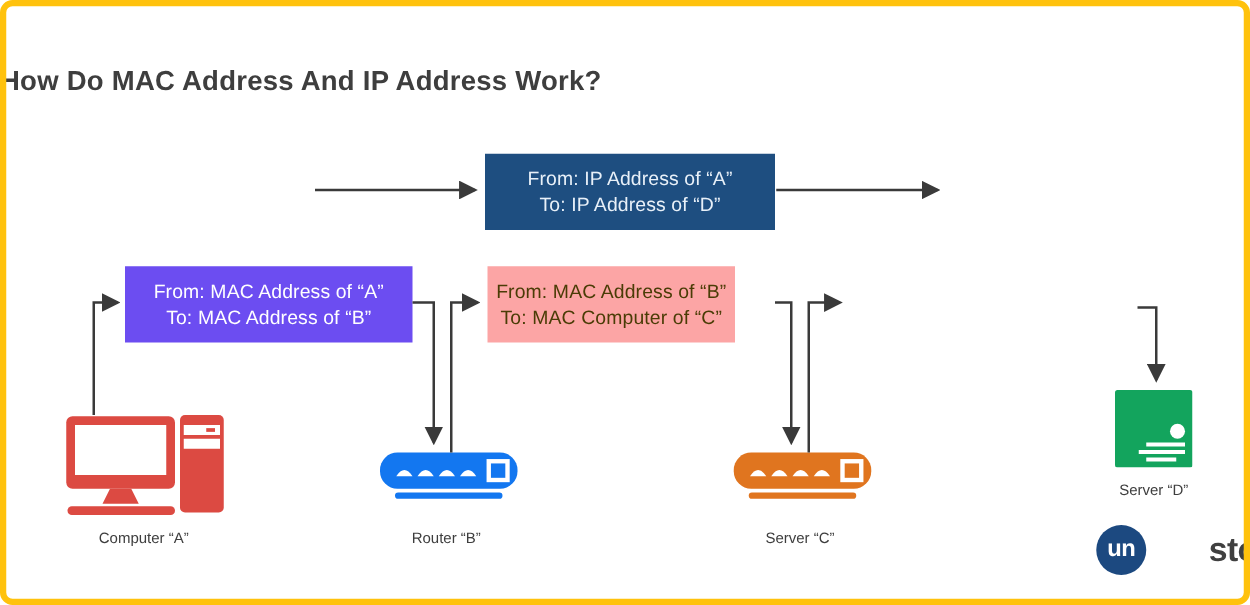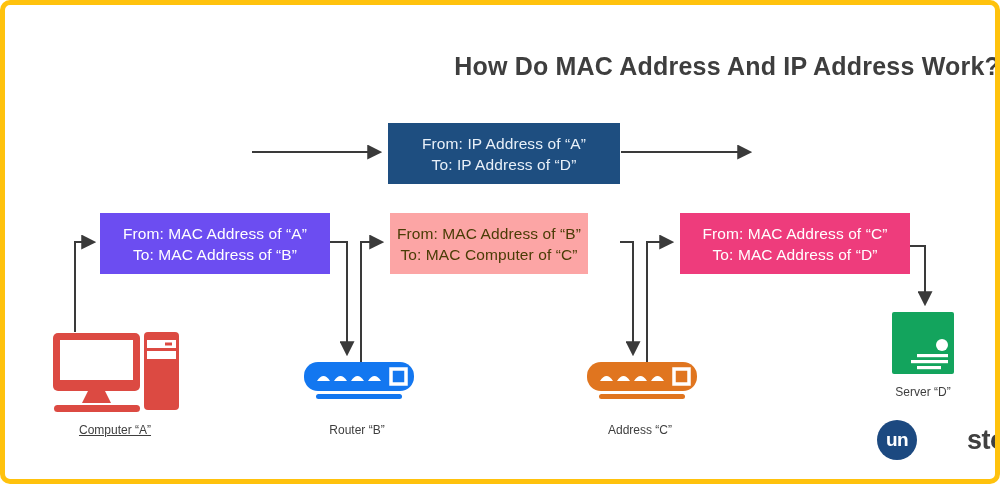--- a/index.html
+++ b/index.html
@@ -5,22 +5,22 @@
   html,body{margin:0;padding:0;background:#fff;}
   .canvas{
     position:relative;width:1000px;height:484px;background:#ffffff;
     font-family:"Liberation Sans",sans-serif;overflow:hidden;
   }
   .frame{
     position:absolute;inset:0;border:5px solid #FFC20D;border-radius:10px;
     pointer-events:none;z-index:50;
   }
   .title{
-    position:absolute;top:52px;left:0;width:100%;text-align:right;
-    font-size:25px;font-weight:700;color:#3E3E3E;letter-spacing:.2px;
+    position:absolute;top:52px;left:0;width:100%;text-align:left;
+    font-size:22px;font-weight:700;color:#3E3E3E;letter-spacing:.2px;
   }
   .box{
     position:absolute;height:61px;display:flex;flex-direction:column;
     justify-content:center;align-items:center;text-align:center;
     font-size:15.5px;line-height:21px;font-weight:500;letter-spacing:.1px;
   }
   .box-ip{left:388px;top:123px;width:232px;background:#1E4E80;color:#E8F0F8;}
   .box-mac-a{left:100px;top:213px;width:230px;background:#6C4DF1;color:#FFFFFF;}
   .box-mac-b{left:390px;top:213px;width:198px;background:#fca5a5;color:#4A3C06;}
   .box-mac-c{left:680px;top:213px;width:230px;background:#EE3C7C;color:#FFFFFF;}
@@ -68,38 +68,34 @@
   </div>
 
   <div class="box box-mac-a">
     <div>From: MAC Address of “A”</div>
     <div>To: MAC Address of “B”</div>
   </div>
   <div class="box box-mac-b">
     <div>From: MAC Address of “B”</div>
     <div>To: MAC Computer of “C”</div>
   </div>
-  <div class="box box-mac-c">
-    <div>From: MAC Address of “C”</div>
-    <div>To: MAC Address of “D”</div>
-  </div>
 
   <svg class="icon" style="left:50px;top:330px;" width="132" height="84" viewBox="0 0 132 84">
     <g fill="#DC4A42">
       <rect x="3" y="3" width="87" height="58" rx="5"></rect>
       <polygon points="38,61 55,61 61,73 32,73"></polygon>
       <rect x="4" y="75" width="86" height="7" rx="3.5"></rect>
       <rect x="94" y="2" width="35" height="78" rx="4"></rect>
     </g>
     <rect x="10" y="10" width="73" height="40" fill="#ffffff"></rect>
     <rect x="97" y="10" width="29" height="8" fill="#ffffff"></rect>
     <rect x="115" y="12.5" width="7" height="3" fill="#DC4A42"></rect>
     <rect x="97" y="21" width="29" height="8" fill="#ffffff"></rect>
   </svg>
-  <div class="devlabel" style="left:40px;top:423px;width:150px;text-decoration:underline;">Computer “A”</div>
+  <div class="devlabel" style="left:40px;top:423px;width:150px;">Computer “A”</div>
 
   <svg class="icon" style="left:303px;top:360px;" width="112" height="40" viewBox="0 0 112 40">
     <rect x="1" y="2" width="110" height="29" rx="14" fill="#1377F0"></rect>
     <path d="M14 21 Q20.5 11 27 21 Z" fill="#fff"></path>
     <path d="M31 21 Q37.5 11 44 21 Z" fill="#fff"></path>
     <path d="M48 21 Q54.5 11 61 21 Z" fill="#fff"></path>
     <path d="M65 21 Q71.5 11 78 21 Z" fill="#fff"></path>
     <rect x="88" y="9" width="15" height="15" fill="none" stroke="#fff" stroke-width="3.5"></rect>
     <rect x="13" y="34" width="86" height="5" rx="2.5" fill="#1377F0"></rect>
   </svg>
@@ -107,21 +103,21 @@
 
   <svg class="icon" style="left:586px;top:360px;" width="112" height="40" viewBox="0 0 112 40">
     <rect x="1" y="2" width="110" height="29" rx="14" fill="#E0751F"></rect>
     <path d="M14 21 Q20.5 11 27 21 Z" fill="#fff"></path>
     <path d="M31 21 Q37.5 11 44 21 Z" fill="#fff"></path>
     <path d="M48 21 Q54.5 11 61 21 Z" fill="#fff"></path>
     <path d="M65 21 Q71.5 11 78 21 Z" fill="#fff"></path>
     <rect x="88" y="9" width="15" height="15" fill="none" stroke="#fff" stroke-width="3.5"></rect>
     <rect x="13" y="34" width="86" height="5" rx="2.5" fill="#E0751F"></rect>
   </svg>
-  <div class="devlabel" style="left:567px;top:423px;width:146px;">Address “C”</div>
+  <div class="devlabel" style="left:567px;top:423px;width:146px;">Server “C”</div>
 
   <svg class="icon" style="left:892px;top:312px;" width="62" height="62" viewBox="0 0 62 62">
     <rect width="62" height="62" rx="2" fill="#13A45D"></rect>
     <circle cx="50" cy="33" r="6" fill="#ffffff"></circle>
     <rect x="25" y="42" width="31" height="3.2" fill="#ffffff"></rect>
     <rect x="19" y="48" width="37" height="3.2" fill="#ffffff"></rect>
     <rect x="25" y="54" width="24" height="3.2" fill="#ffffff"></rect>
   </svg>
   <div class="devlabel" style="left:850px;top:385px;width:146px;">Server “D”</div>
 

